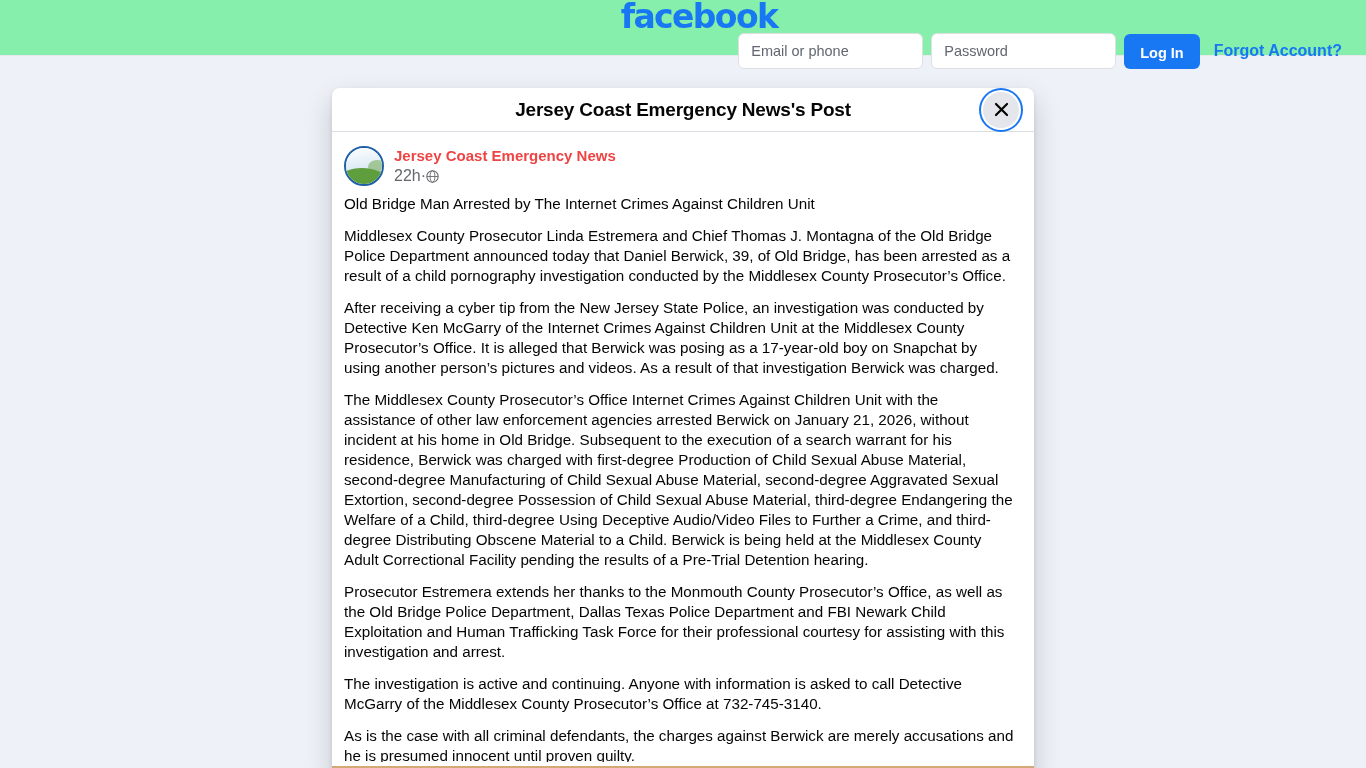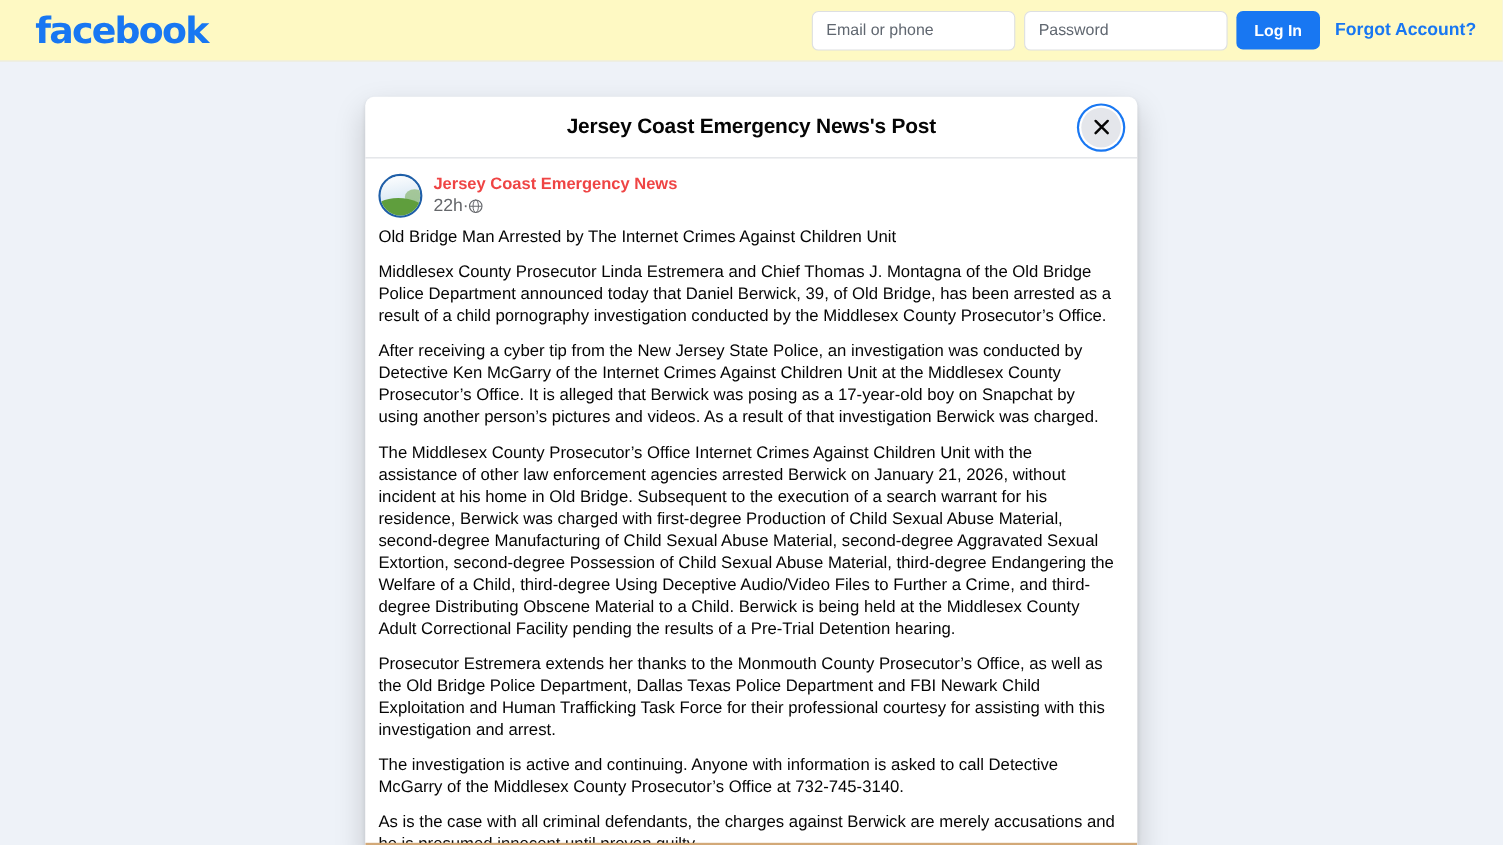--- a/index.html
+++ b/index.html
@@ -12,25 +12,26 @@
     background: #eef2f8;
     font-family: "Liberation Sans", sans-serif;
   }
 
   
   .topbar {
     position: absolute;
     top: 0; left: 0;
     width: 1366px;
     height: 56px;
-    background: #fef9c3;
+    background: #86efac;
     border-bottom: 1px solid #e6e8ec;
     display: flex;
     align-items: center;
     z-index: 5;
+    flex-direction: column;
   }
   .fb-logo {
     margin-left: 32px;
     font-family: "DejaVu Sans", sans-serif;
     font-size: 33px;
     font-weight: 700;
     letter-spacing: -1.6px;
     color: #1877F2;
     line-height: 1;
     user-select: none;
@@ -87,21 +88,21 @@
     width: 702px;
     height: 690px;
     background: #ffffff;
     border-radius: 8px 8px 0 0;
     box-shadow: 0 12px 28px rgba(0,0,0,0.18), 0 2px 4px rgba(0,0,0,0.10);
     overflow: hidden;
     z-index: 10;
   }
   .modal-header {
     position: relative;
-    height: 56px;
+    height: 44px;
     border-bottom: 1px solid #dadde1;
     display: flex;
     align-items: center;
     justify-content: center;
   }
   .modal-title {
     font-size: 19px;
     font-weight: 700;
     color: #050505;
     font-family: "Liberation Sans", sans-serif;

